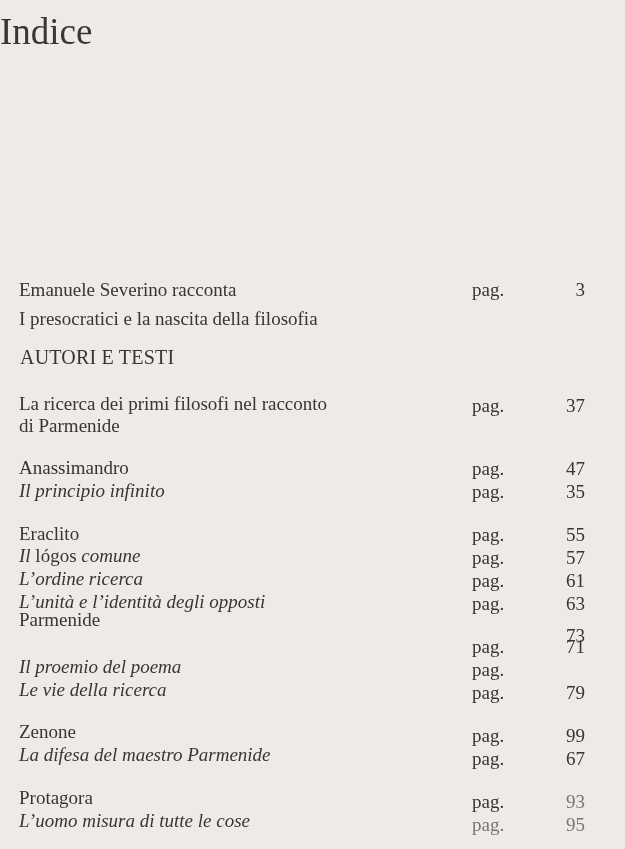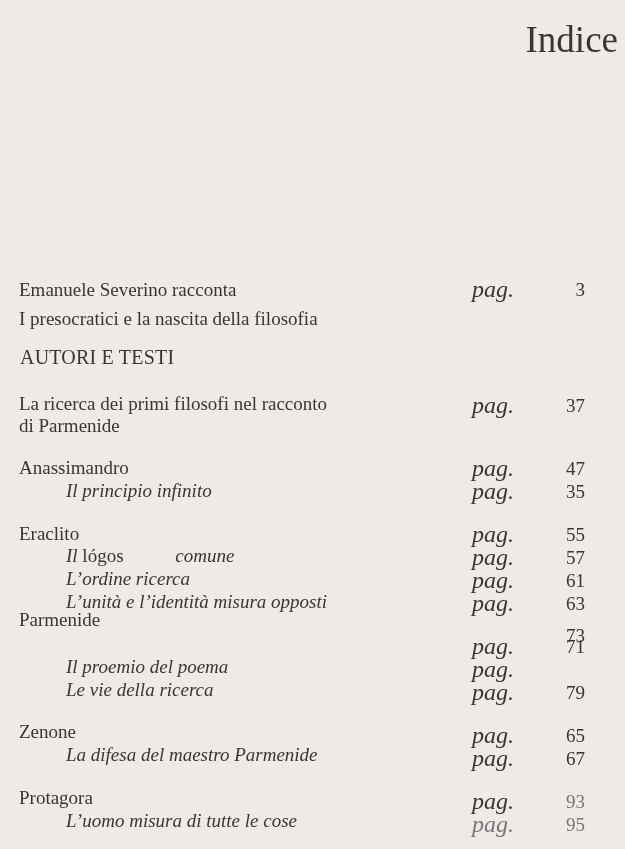--- a/index.html
+++ b/index.html
@@ -4,26 +4,26 @@
 <style>
   html, body { margin: 0; padding: 0; }
   body {
     width: 625px; height: 849px; overflow: hidden;
     background: #eeebe6;
     font-family: "Liberation Serif", "DejaVu Serif", serif;
     color: #3a3434;
     position: relative;
   }
   .title {
-    position: absolute; left: 0; top: 18px; width: 610px;
-    text-align: right; font-size: 37px; color: #3a3636; padding-left: 8px;
+    position: absolute; left: 0; top: 10px; width: 610px;
+    text-align: left; font-size: 37px; color: #3a3636;
   }
   .row { position: absolute; left: 19px; font-size: 19px; line-height: 23px; }
-  .it { font-style: italic; margin-left: 47px; }
-  .pag { position: absolute; left: 472px; font-size: 24px; line-height: 23px; font-style: italic; }
+  .it { font-style: italic; }
+  .pag { position: absolute; left: 472px; font-size: 19px; line-height: 23px; }
   .num { position: absolute; right: 40px; font-size: 19px; line-height: 23px; text-align: right; width: 60px; }
   .section { position: absolute; left: 20px; top: 346px; font-size: 20px; letter-spacing: 0.2px; }
   .faded { color: #7a7478; }
 </style>
 </head>
 <body>
 
 <div class="title">Indice</div>
 
 <div class="row" style="top:278px">Emanuele Severino racconta</div>
@@ -47,37 +47,37 @@
 
 <div class="row" style="top:522px">Eraclito</div>
 <div class="pag" style="top:523px">pag.</div>
 <div class="num" style="top:523px">55</div>
 <div class="row" style="top:544px"><span class="it">Il </span><span>lógos</span><span class="it"> comune</span></div>
 <div class="pag" style="top:546px">pag.</div>
 <div class="num" style="top:546px">57</div>
 <div class="row it" style="top:567px">L’ordine ricerca</div>
 <div class="pag" style="top:569px">pag.</div>
 <div class="num" style="top:569px">61</div>
-<div class="row it" style="top:590px">L’unità e l’identità misura opposti</div>
+<div class="row it" style="top:590px">L’unità e l’identità degli opposti</div>
 <div class="pag" style="top:592px">pag.</div>
 <div class="num" style="top:592px">63</div>
 
 <div class="row" style="top:608px">Parmenide</div>
 <div class="pag" style="top:635px">pag.</div>
 <div class="num" style="top:635px">71</div>
 <div class="row it" style="top:655px">Il proemio del poema</div>
 <div class="pag" style="top:658px">pag.</div>
 <div class="num" style="top:624px">73</div>
 <div class="row it" style="top:678px">Le vie della ricerca</div>
 <div class="pag" style="top:681px">pag.</div>
 <div class="num" style="top:681px">79</div>
 
 <div class="row" style="top:720px">Zenone</div>
 <div class="pag" style="top:724px">pag.</div>
-<div class="num" style="top:724px">65</div>
+<div class="num" style="top:724px">99</div>
 <div class="row it" style="top:743px">La difesa del maestro Parmenide</div>
 <div class="pag" style="top:747px">pag.</div>
 <div class="num" style="top:747px">67</div>
 
 <div class="row" style="top:786px">Protagora</div>
 <div class="pag" style="top:790px">pag.</div>
 <div class="num faded" style="top:790px">93</div>
 <div class="row it" style="top:809px">L’uomo misura di tutte le cose</div>
 <div class="pag faded" style="top:813px">pag.</div>
 <div class="num faded" style="top:813px">95</div>

